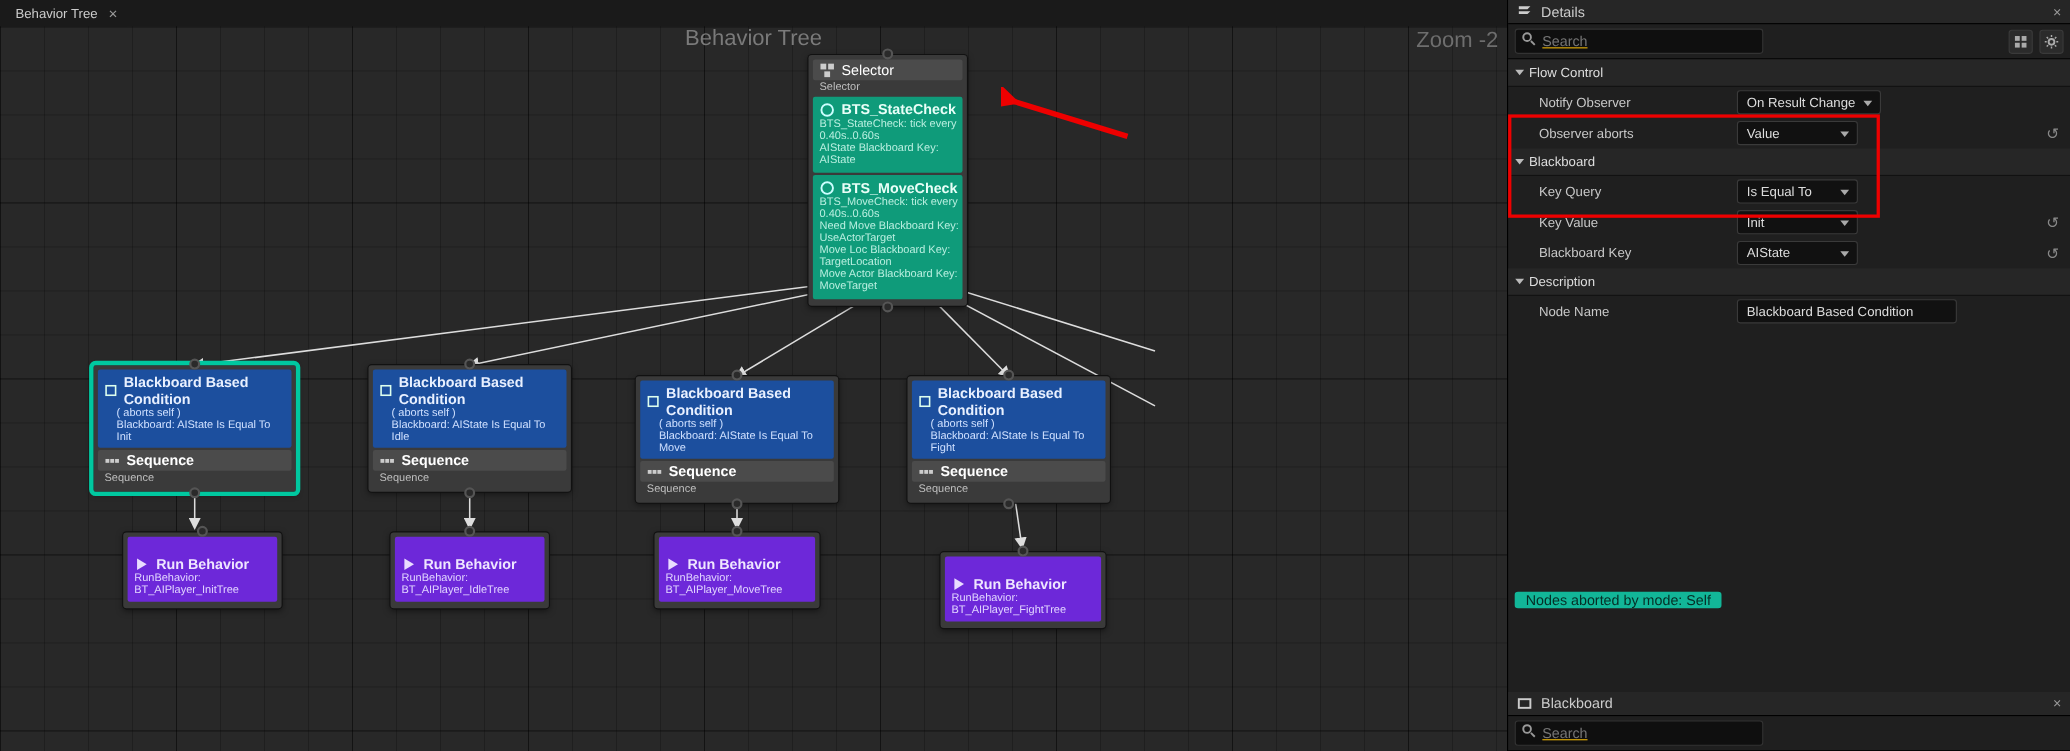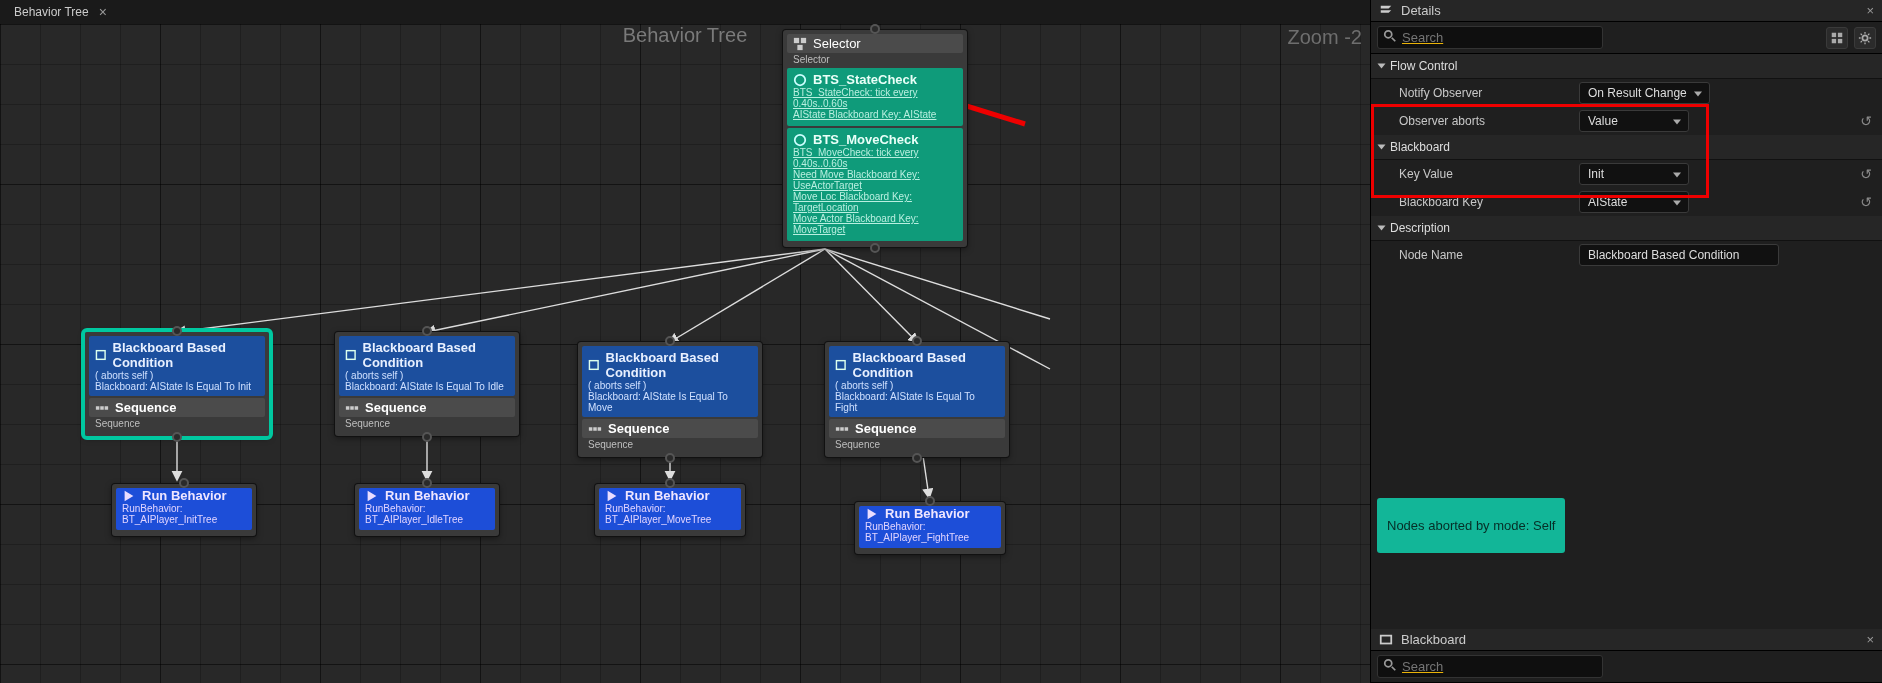--- a/index.html
+++ b/index.html
@@ -28,27 +28,27 @@
 
 .node { position: absolute; background: #3a3a3a; border-radius: 3px; box-shadow: 0 0 0 1px #111, 0 2px 6px rgba(0,0,0,.5); }
 .node-pad { padding: 4px 4px 6px 4px; }
 .selected { outline: 4px solid #00c8a0; border-radius: 2px; }
 
 .row-hdr { background: #4b4b4b; padding: 2px 6px; border-radius: 2px; font-size: 13px; color: #fff; display: flex; align-items: center; gap: 6px; }
 .sub { font-size: 10px; color: #bfbfbf; padding: 1px 6px; }
 
 .service { background: #0f9b7a; border-radius: 2px; padding: 4px 3px 6px 6px; margin-top: 2px; color: #e9fff8; }
 .service .title { font-weight: 600; font-size: 13px; display: flex; gap: 6px; align-items: center; }
-.service .line { font-size: 10px; color: #b9efe0; text-decoration: underline; }
+.service .line { font-size: 10px; color: #b9efe0; }
 
 .decor { background: #1c4f9e; border-radius: 2px; padding: 4px 6px; color: #e8f0ff; }
 .decor .title { font-weight: 600; font-size: 13px; display: flex; gap: 6px; align-items: center; }
-.decor .line { font-size: 10px; color: #cfe0ff; }
-
-.run-beh { background: #1d4ed8; border-radius: 2px; padding: 0 6px 5px 6px; color: #efe6ff; }
+.decor .line { font-size: 10px; color: #cfe0ff; margin-left: 11px; }
+
+.run-beh { background: #6d28d9; border-radius: 2px; padding: 17px 6px 5px 6px; color: #efe6ff; }
 .run-beh .title { font-weight: 600; font-size: 13px; display: flex; gap: 6px; align-items: center; }
 .run-beh .line { font-size: 10px; color: #e1d4ff; }
 
 .seq-head { background: #4b4b4b; border-radius: 2px; padding: 2px 6px; font-size: 13px; font-weight: 600; color: #fff; display: flex; align-items: center; gap: 6px; margin-top: 2px; }
 
 .pin { position: absolute; width: 10px; height: 10px; border-radius: 50%; background: #2a2a2a; border: 2px solid #555; }
 .pin-top { top: -6px; left: 50%; transform: translateX(-50%); }
 .pin-bot { bottom: -6px; left: 50%; transform: translateX(-50%); }
 
 
@@ -69,21 +69,21 @@
 .tri { width: 0; height: 0; border-left: 5px solid #bbb; border-top: 4px solid transparent; border-bottom: 4px solid transparent; transform: rotate(90deg); }
 
 .prop-row { display: flex; align-items: center; padding: 3px 10px 3px 28px; font-size: 12px; }
 .prop-row .label { flex: 0 0 180px; color: #c8c8c8; }
 .prop-row .ctrl { flex: 0 0 200px; }
 .prop-row .reset { margin-left: auto; color: #888; cursor: pointer; font-size: 14px; }
 .dropdown { background: #111; border: 1px solid #3a3a3a; border-radius: 3px; padding: 3px 22px 3px 8px; color: #ddd; font-size: 12px; position: relative; display: inline-block; min-width: 110px; cursor: pointer; }
 .dropdown::after { content: ""; position: absolute; right: 7px; top: 50%; transform: translateY(-30%); border-left: 4px solid transparent; border-right: 4px solid transparent; border-top: 5px solid #aaa; }
 .textval { background: #111; border: 1px solid #3a3a3a; border-radius: 3px; padding: 3px 8px; color: #ddd; font-size: 12px; display: inline-block; min-width: 200px; }
 
-.status-pill { position: absolute; left: 6px; bottom: 130px; background: #12b698; color: #062e26; font-size: 13px; padding: 20px 10px; border-radius: 3px; }
+.status-pill { position: absolute; left: 6px; bottom: 130px; background: #12b698; color: #062e26; font-size: 13px; padding: 0 10px; border-radius: 3px; }
 
 
 .annot-box { position: absolute; border: 3px solid #e00; pointer-events: none; }
 .annot-arrow { position: absolute; pointer-events: none; }
 </style>
 </head>
 <body>
 
 <div class="tab-bar">
   <div class="tab">
@@ -118,21 +118,21 @@
 
   <svg class="annot-arrow" style="left:910px; top:55px; width:120px; height:60px;">
     <defs>
         <marker id="ra" markerWidth="12" markerHeight="12" refX="2" refY="5" orient="auto">
           <path d="M10,0 L0,5 L10,10 Z" fill="#e00"></path>
         </marker>
       </defs>
     <line x1="115" y1="45" x2="8" y2="12" stroke="#e00" stroke-width="5" marker-end="url(#ra)"></line>
   </svg>
 
-  <div class="node" style="left:735px; top:6px; width:184px;margin-left:48px;">
+  <div class="node" style="left:735px; top:26px; width:144px;">
     <div class="pin pin-top"></div>
     <div class="node-pad">
       <div class="row-hdr">
         <span class="ico">
             <svg viewBox="0 0 16 16">
               <rect x="1" y="1" width="6" height="6" fill="#ccc"></rect>
               <rect x="9" y="1" width="6" height="6" fill="#ccc"></rect>
               <rect x="5" y="9" width="6" height="6" fill="#ccc"></rect>
             </svg>
           </span>
@@ -402,20 +402,24 @@
     <div class="label">Observer aborts</div>
     <div class="ctrl"><span class="dropdown">Value</span></div>
     <span class="reset">↺</span>
   </div>
 
   <div class="section-h">
       <span class="tri"></span>
       <span>Blackboard</span>
     </div>
   <div class="prop-row">
+    <div class="label">Key Query</div>
+    <div class="ctrl"><span class="dropdown">Is Equal To</span></div>
+  </div>
+  <div class="prop-row">
     <div class="label">Key Value</div>
     <div class="ctrl"><span class="dropdown">Init</span></div>
     <span class="reset">↺</span>
   </div>
   <div class="prop-row">
     <div class="label">Blackboard Key</div>
     <div class="ctrl"><span class="dropdown">AIState</span></div>
     <span class="reset">↺</span>
   </div>
 

